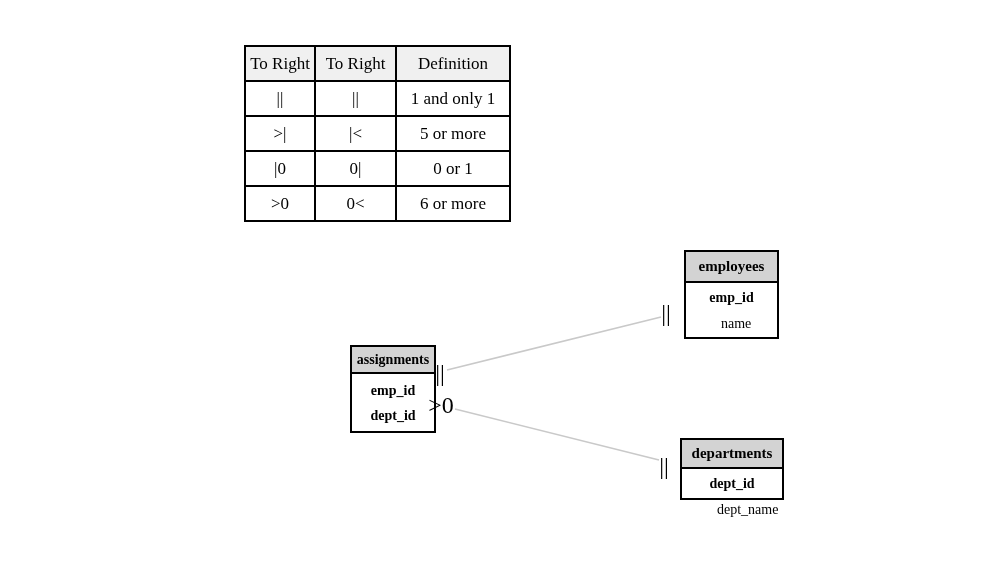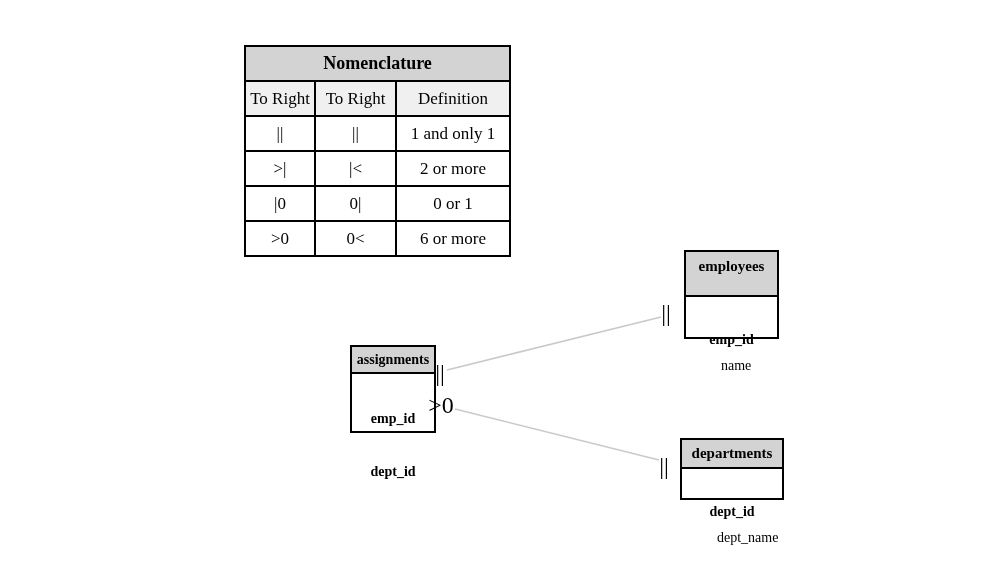--- a/index.html
+++ b/index.html
@@ -69,30 +69,29 @@
   .entity-body { padding-top: 2px; }
   .entity-row {
     font-size: 14px;
     line-height: 26px;
     height: 26px;
     white-space: nowrap;
   }
   .entity-row.pk {
     font-weight: bold;
     text-align: center;
-    margin-top: 28px;
   }
   .entity-row.plain {
     text-align: left;
     padding-left: 6px;
     margin-left: 29px;
   }
 
   #entity-employees   { left: 684px; top: 250px; width: 95px;  height: 89px; }
-  #entity-employees   .entity-header { height: 45px; line-height: 29px; font-size: 15px; }
+  #entity-employees   .entity-header { height: 31px; line-height: 29px; font-size: 15px; }
 
   #entity-assignments { left: 350px; top: 345px; width: 86px;  height: 88px; }
   #entity-assignments .entity-header { height: 27px; line-height: 25px; font-size: 14px; }
   #entity-assignments .entity-row { height: 25px; line-height: 25px; }
   #entity-assignments .entity-body { padding-top: 4px; }
 
   #entity-departments { left: 680px; top: 438px; width: 104px; height: 62px; }
   #entity-departments .entity-header { height: 29px; line-height: 27px; font-size: 15px; }
 
   
@@ -119,37 +118,34 @@
     <line x1="455" y1="409" x2="659" y2="460" stroke="#c9c9c9" stroke-width="1.5"></line>
   </svg>
 
   <table class="nomenclature">
     <colgroup>
       <col class="col-toleft">
         <col class="col-toright">
         <col class="col-def">
     </colgroup>
     <tbody>
-        <tr>
-      <th class="title" colspan="3">Nomenclature</th>
-    </tr>
     <tr>
       <th class="colhead">To Right</th>
       <th class="colhead">To Right</th>
       <th class="colhead">Definition</th>
     </tr>
     <tr>
       <td>||</td>
       <td>||</td>
       <td>1 and only 1</td>
     </tr>
     <tr>
       <td>&gt;|</td>
       <td>|&lt;</td>
-      <td>2 or more</td>
+      <td>5 or more</td>
     </tr>
     <tr>
       <td>|0</td>
       <td>0|</td>
       <td>0 or 1</td>
     </tr>
     <tr>
       <td>&gt;0</td>
       <td>0&lt;</td>
       <td>6 or more</td>

